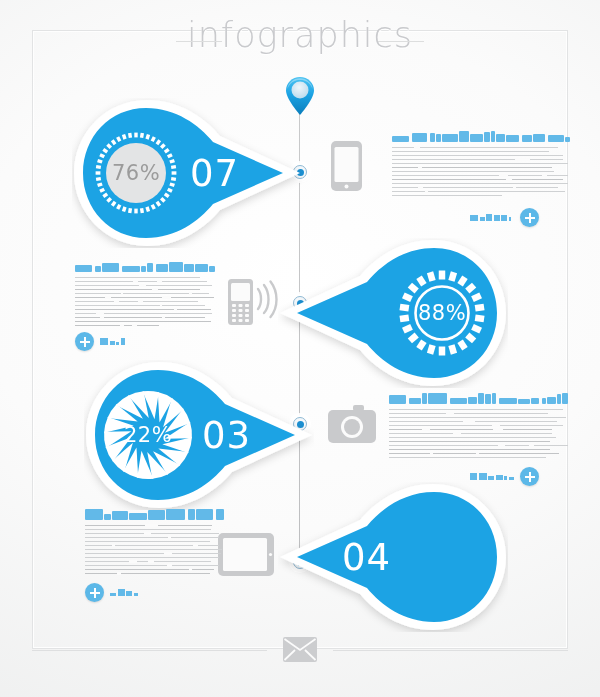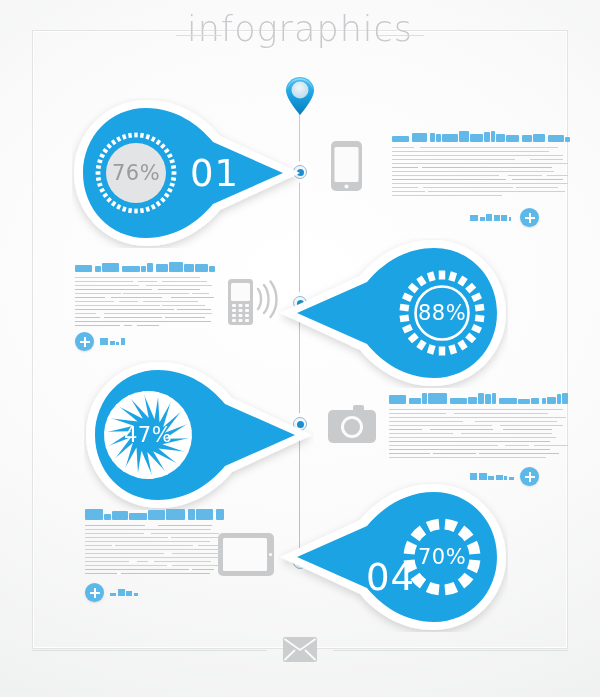--- a/index.html
+++ b/index.html
@@ -19,21 +19,21 @@
   
   #frame{
     position:absolute;left:32px;top:30px;right:32px;bottom:48px;
     border:1px solid #e2e3e4;
     box-shadow:0 0 0 1px rgba(255,255,255,.85) inset;
     pointer-events:none;
   }
 
   
   #header{
-    position:absolute;top:8px;left:0;width:600px;text-align:center;
+    position:absolute;top:14px;left:0;width:600px;text-align:center;
   }
   #header .title{
     font-family:"DejaVu Sans", sans-serif;
     font-weight:300;
     font-size:35px;
     letter-spacing:1px;
     color:#c9cacd;
     line-height:42px;
     text-shadow:0 1px 0 #fff;
   }
@@ -104,21 +104,21 @@
   
   .d2{left:318px;top:238px;}
   .d2 .num{left:30px;}
   .d2 .chart{left:76px;}
   
   .d3{left:84px;top:360px;}
   .d3 .chart{left:16px;}
   .d3 .num{left:118px;}
   
   .d4{left:318px;top:482px;}
-  .d4 .num{left:48px;margin-top:20px;}
+  .d4 .num{left:24px;}
   .d4 .chart{left:76px;}
 
   
   .block{position:absolute;}
   .block .icon{position:absolute;top:6px;}
   .block .textcol{position:absolute;top:0;}
   .blockhead{height:12px;position:relative;margin-bottom:5px;}
   .blockhead span{
     position:absolute;bottom:0;background:#62b9e8;border-radius:1px;
   }
@@ -258,21 +258,21 @@
               <line x1="22.8269985897589" y1="22.826998589758908" x2="19.432886040063476" y2="19.432886040063483"></line>
               <line x1="27.07484501838795" y1="19.198995000251873" x2="24.25347580738408" y2="15.315713427252128"></line>
               <line x1="31.837938209272128" y1="16.280167738894104" x2="29.658783810522305" y2="12.003336422789943"></line>
               <line x1="36.99899500025187" y1="14.142388019892536" x2="35.51571342725212" y2="9.577316741675801"></line>
               <line x1="42.43093304456777" y1="12.838295074813097" x2="41.680047612374665" y2="8.097391039956442"></line>
             </g>
         </g>
       </svg>
       <div class="pct">76%</div>
     </div>
-    <div class="num">01</div>
+    <div class="num">07</div>
   </div>
 
   <div class="drop d2">
     <svg width="230" height="150" viewBox="0 0 230 150" style="left:-40px">
       <defs>
         <filter id="sh2" x="-30%" y="-30%" width="170%" height="170%">
           <feDropShadow dx="0" dy="3" stdDeviation="4" flood-color="#000" flood-opacity="0.16"></feDropShadow>
         </filter>
       </defs>
       <g filter="url(#sh2)">
@@ -340,55 +340,37 @@
             <path d="M4.05295344398116 45.841968720543484 A44 44 0 0 1 7.8973657936624875 29.895339558205233 L33.679120018132515 38.83962901706775 Z"></path>
             <path d="M7.441374813475321 30.941338769440137 A44 44 0 0 1 16.5080091213933 17.271275482022485 L37.67580615437727 34.49403755972919 Z"></path>
             <path d="M15.721764962021375 18.098235121769 A44 44 0 0 1 28.91705132136979 8.353549090381804 L42.917742437277546 31.77746449946401 Z"></path>
             <path d="M27.895386632161365 8.861725621462 A44 44 0 0 1 43.627778766316716 4.217769797739528 L48.772673988375416 31.0175686396886 Z"></path>
             <path d="M42.4939213869552 4.345869630618338 A44 44 0 0 1 58.86586061915889 5.362773624390009 L54.53440965302162 32.306004635960356 Z"></path>
             <path d="M57.75657048354806 5.0953460286700505 A44 44 0 0 1 72.79335931830694 11.650456210382465 L59.50799907589786 35.48736809183878 Z"></path>
             <path d="M71.8424331881802 11.019756900918516 A44 44 0 0 1 83.73041297265422 22.32243023953429 L63.093553970242894 40.17793962262085 Z"></path>
             <path d="M83.05254657347987 21.404530861178173 A44 44 0 0 1 90.35785149776561 36.0914981423675 L64.85860349864436 45.811967076231156 Z"></path>
           </g>
       </svg>
-      <div class="pct">47%</div>
-    </div>
+      <div class="pct">22%</div>
+    </div>
+    <div class="num">03</div>
   </div>
 
   <div class="drop d4">
     <svg width="230" height="150" viewBox="0 0 230 150" style="left:-40px">
       <defs>
         <filter id="sh4" x="-30%" y="-30%" width="170%" height="170%">
           <feDropShadow dx="0" dy="3" stdDeviation="4" flood-color="#000" flood-opacity="0.16"></feDropShadow>
         </filter>
       </defs>
       <g filter="url(#sh4)">
         <path d="M155 2 C197 2 228 36 228 75 C228 114 197 148 155 148 C122 148 97 130 82 112 L2 75 L82 38 C97 20 122 2 155 2 Z" fill="#ffffff"></path>
       </g>
       <path d="M156 10 C192 10 219 39 219 75 C219 111 192 140 156 140 C126 140 103 123 89 106 L19 75 L89 44 C103 27 126 10 156 10 Z" fill="#1CA3E4"></path>
     </svg>
-    <div class="chart">
-      <svg width="96" height="96" viewBox="0 0 96 96">
-        <g id="seg4" stroke="#ffffff" stroke-width="11" stroke-linecap="butt" fill="none">
-            <path d="M50.96599212353437 15.13355981060419 A33 33 0 0 1 61.864595568292586 18.05383180225421"></path>
-            <path d="M67.00184462110322 21.01982392578857 A33 33 0 0 1 74.98017607421143 28.99815537889678"></path>
-            <path d="M77.94616819774579 34.13540443170741 A33 33 0 0 1 80.8664401893958 45.03400787646564"></path>
-            <path d="M80.8664401893958 50.96599212353436 A33 33 0 0 1 77.94616819774579 61.864595568292586"></path>
-            <path d="M74.98017607421143 67.00184462110322 A33 33 0 0 1 67.00184462110322 74.98017607421143"></path>
-            <path d="M61.864595568292586 77.94616819774579 A33 33 0 0 1 50.96599212353437 80.8664401893958"></path>
-            <path d="M45.03400787646564 80.8664401893958 A33 33 0 0 1 34.1354044317074 77.94616819774578"></path>
-            <path d="M28.99815537889678 74.98017607421143 A33 33 0 0 1 21.01982392578858 67.00184462110323"></path>
-            <path d="M18.05383180225422 61.86459556829261 A33 33 0 0 1 15.13355981060419 50.96599212353436"></path>
-            <path d="M15.13355981060419 45.034007876465644 A33 33 0 0 1 18.053831802254216 34.1354044317074"></path>
-            <path d="M21.01982392578857 28.998155378896783 A33 33 0 0 1 28.998155378896772 21.01982392578858"></path>
-            <path d="M34.135404431707386 18.05383180225422 A33 33 0 0 1 45.03400787646564 15.13355981060419"></path>
-          </g>
-      </svg>
-      <div class="pct">70%</div>
-    </div>
     <div class="num">04</div>
   </div>
 
   <div class="block" style="left:330px;top:130px;width:240px;height:95px">
     <div class="icon" style="left:0;top:10px">
       <svg width="33" height="52" viewBox="0 0 33 52">
         <rect x="1" y="1" width="31" height="50" rx="5" fill="#c9cacc"></rect>
         <rect x="4.5" y="7" width="24" height="35" rx="1.5" fill="#fbfbfb"></rect>
         <circle cx="16.5" cy="46.5" r="2" fill="#fbfbfb"></circle>
       </svg>

